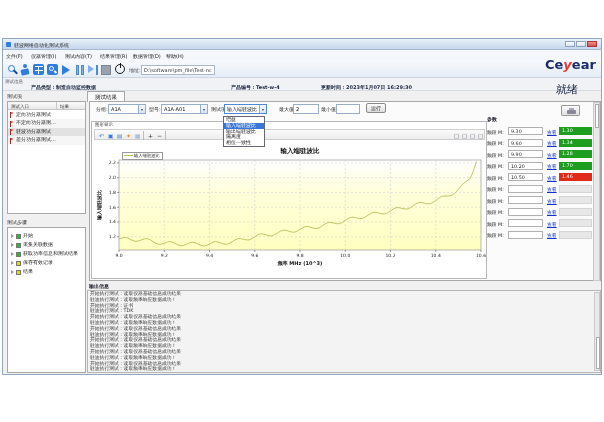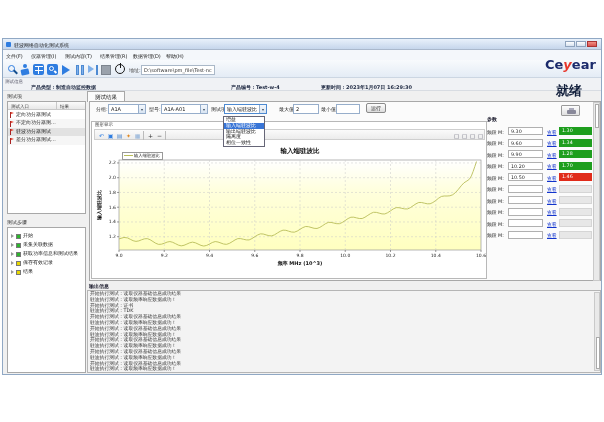--- a/index.html
+++ b/index.html
@@ -27,21 +27,21 @@
 .stop{background:#9aa2ac;border:1px solid #7d858f;}
 .power{border:1.5px solid #1a1a1a;border-radius:50%;}
 .power-line{position:absolute;left:3.8px;top:-2px;width:1.6px;height:5px;background:#1a1a1a;}
 .addr-label{position:absolute;top:7px;font-size:5px;color:#333;}
 .addr-box{position:absolute;top:5px;height:10px;background:#fff;border:1px solid #aab8c8;font-size:5px;color:#333;line-height:8px;padding-left:2px;white-space:nowrap;overflow:hidden;}
 .brand{position:absolute;top:18px;left:542px;font-size:13px;font-weight:bold;color:#1b2a6b;}
 .brand .accent{color:#e8372c;font-style:italic;}
 .infobar{position:absolute;left:0;top:39px;width:100%;height:13px;background:#f0f2f5;border-bottom:1px solid #d8dce2;}
 .info-sec{position:absolute;left:2px;top:1px;font-size:4.5px;color:#556;}
 .info-field{position:absolute;top:6px;font-size:5px;font-weight:bold;color:#1c2740;white-space:nowrap;}
-.status-ready{position:absolute;left:553px;top:43px;font-size:13px;font-weight:bold;color:#14213d;}
+.status-ready{position:absolute;left:553px;top:43px;font-size:11px;font-weight:normal;color:#14213d;}
 .side-sec-title{position:absolute;font-size:5px;color:#333;}
 .side-box{position:absolute;background:#fff;border:1px solid #a8a8a8;}
 .side-hdr{position:absolute;left:0;top:0;width:100%;height:8px;background:linear-gradient(#fbfbfb,#e8e8e8);border-bottom:1px solid #c8c8c8;font-size:4.5px;color:#333;}
 .side-item{position:absolute;left:0;width:100%;height:8.5px;font-size:5px;color:#1a1a1a;white-space:nowrap;overflow:hidden;}
 .flag{display:inline-block;position:relative;width:5px;height:6px;margin:1.5px 1px 0 2px;vertical-align:top;}
 .flag:before{content:"";position:absolute;left:0;top:0;width:1px;height:6px;background:#a22;}
 .flag:after{content:"";position:absolute;left:0.8px;top:0;width:0;height:0;border-top:1.8px solid transparent;border-bottom:1.8px solid transparent;border-left:3.4px solid #e03b24;}
 .step-item{position:absolute;left:0;width:100%;height:9px;font-size:5px;color:#1a1a1a;white-space:nowrap;}
 .tri{display:inline-block;width:0;height:0;border-top:2.2px solid transparent;border-bottom:2.2px solid transparent;border-left:3px solid #999;margin:2px 2px 0 3px;vertical-align:top;}
 .sq{display:inline-block;width:5px;height:5px;margin:1.5px 2px 0 0;vertical-align:top;border:1px solid #777;}

